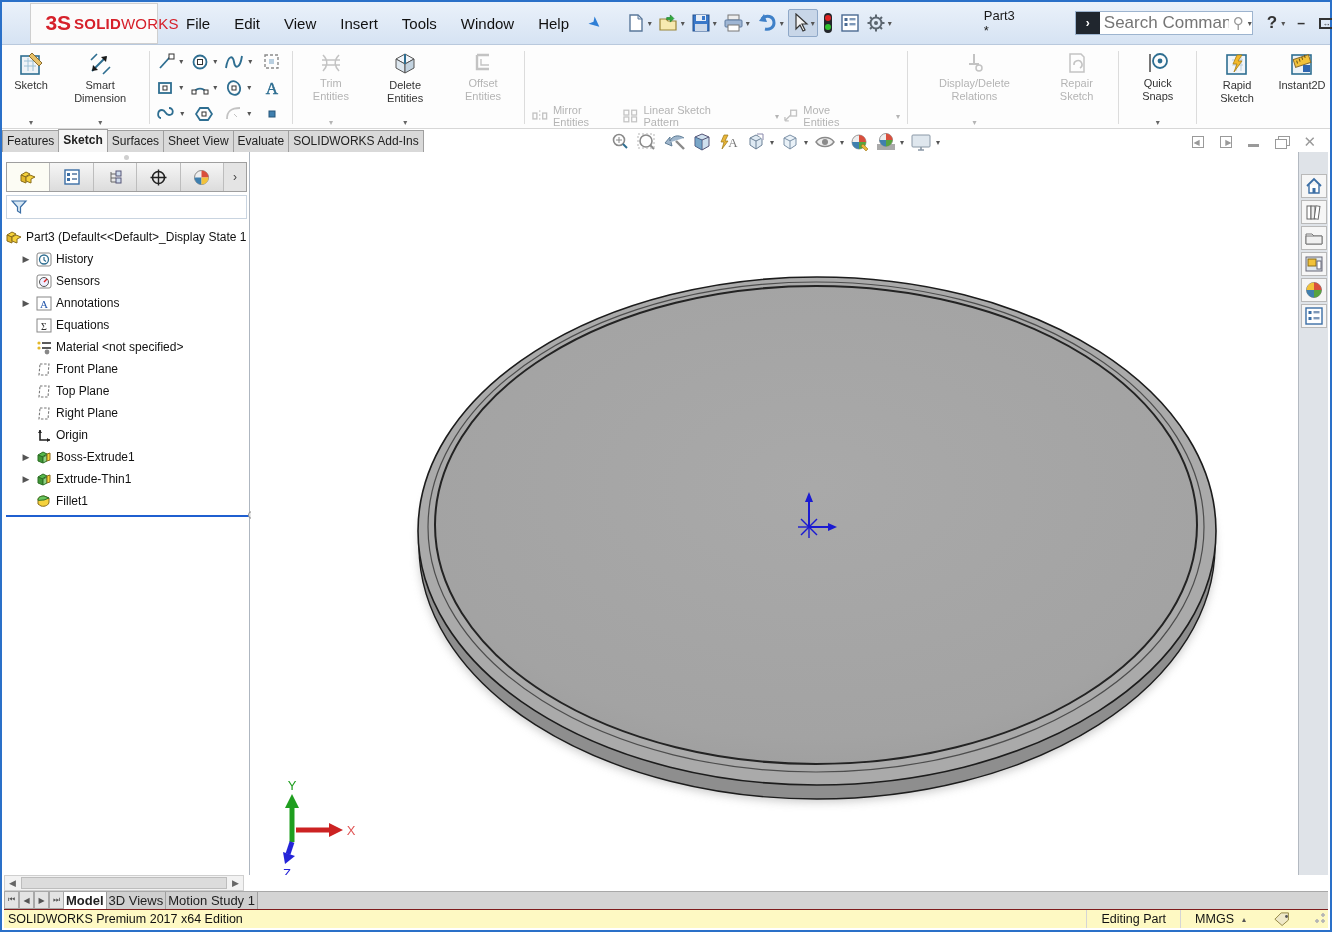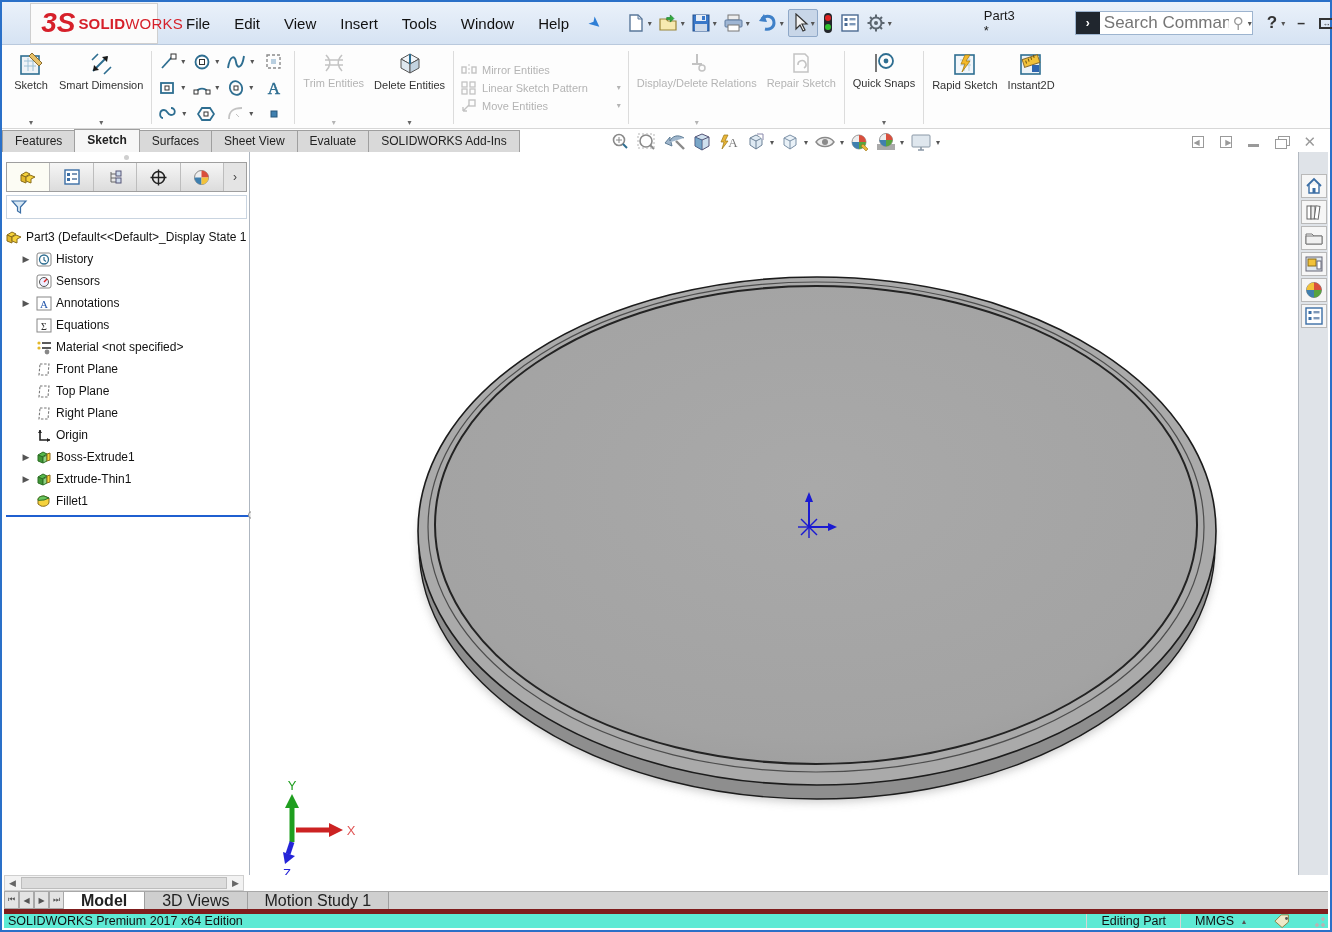--- a/index.html
+++ b/index.html
@@ -5,21 +5,21 @@
   * { margin:0; padding:0; box-sizing:border-box; }
   html,body { width:1332px; height:932px; overflow:hidden;
     font-family:"Liberation Sans", sans-serif; font-size:12px; color:#222; background:#fff; }
   .window { position:absolute; inset:0; border:2px solid #2a70c8; background:#fff; }
 
   
   .titlebar { position:absolute; left:0; top:0; right:0; height:43px;
     background:linear-gradient(#eaf1fa,#d6e3f3); display:flex; align-items:center; border-bottom:1px solid #b9c9dd;}
   .logo-box { width:128px; height:41px; background:#fbfbfb; border:1px solid #cfcfcf; margin-left:28px;
     display:flex; align-items:center; justify-content:center; gap:3px; }
-  .logo-ds { font-size:28px; font-weight:bold; font-style:italic; color:#d6202a;margin-left:36px; }
+  .logo-ds { font-size:21px; font-weight:bold; color:#d6202a;margin-left:36px; }
   .logo-text { font-size:15px; color:#d6202a; letter-spacing:0.2px;}
   .logo-text b { font-weight:bold;margin-top:20px; }
   .menubar { display:flex; margin-left:18px; gap:4px; }
   .menu-item { padding:5px 10px; font-size:15px; color:#111; cursor:default; }
   .pin { margin:0 10px; color:#2f7fd6; font-size:15px; transform:rotate(40deg); }
   .tb-sep { width:1px; height:30px; background:#b9c9dd; margin:0 6px; }
   .qa { display:flex; align-items:center; gap:2px; }
   .qa-btn { display:flex; align-items:center; padding:3px 2px; border-radius:2px; }
   .qa-btn svg { display:block; }
   .dd { font-size:8px; color:#555; margin-left:2px; }
@@ -42,27 +42,27 @@
   .ribbon { position:absolute; left:0; top:43px; right:0; height:84px; background:#fdfdfd; border-bottom:1px solid #d7d7d7; display:flex; align-items:stretch; padding:2px 0 0 6px;}
   .rib-sep { width:1px; background:#dcdcdc; margin:4px 3px; }
   .big-btn { display:flex; flex-direction:column; align-items:center; justify-content:flex-start;
     padding:4px 5px 1px; min-width:46px; color:#333; }
   .big-btn .lbl { font-size:11px; text-align:center; line-height:1.15; margin-top:2px; }
   .big-btn .dda { font-size:8px; color:#666; margin-top:auto; }
   .disabled, .disabled .lbl, .disabled .dda { color:#b4b4b4 !important; }
   .disabled svg * { stroke:#c3c3c3 !important; fill:none !important;}
   .grid3 { display:grid; grid-template-columns:repeat(4,34px); grid-template-rows:repeat(3,26px); align-content:center; }
   .gcell { display:flex; align-items:center; justify-content:center; gap:2px; }
-  .stackcol { display:flex; flex-direction:column; justify-content:center; gap:4px; padding:0 4px; }
+  .stackcol { display:flex; flex-direction:row; justify-content:center; gap:4px; padding:0 4px;align-items:flex-end; }
   .stack-item { display:flex; align-items:center; gap:5px; font-size:11px; color:#b4b4b4; }
   .stack-item .dda { margin-left:auto; font-size:8px; color:#b4b4b4; padding-left:24px;}
 
   
   .tabrow { position:absolute; left:0; top:127px; right:0; height:23px; background:#fff; display:flex; align-items:flex-end; }
-  .cmtab { padding:3px 12px 4px; font-size:12px; background:#d9d9d9; border:1px solid #9f9f9f; border-bottom:none; color:#222; margin-right:-1px; height:22px;margin-top:12px;}
+  .cmtab { padding:3px 4px 4px; font-size:12px; background:#d9d9d9; border:1px solid #9f9f9f; border-bottom:none; color:#222; margin-right:-1px; height:22px;margin-top:12px;}
   .cmtab.active { background:#f6f6f6; font-weight:bold; border-top:1px solid #9f9f9f; height:23px; }
   .headsup { position:absolute; left:608px; top:130px; display:flex; align-items:center; gap:6px; }
   .hu-item { display:flex; align-items:center; gap:2px; }
   .docctl { position:absolute; right:14px; top:131px; display:flex; align-items:center; gap:16px; color:#9a9a9a; }
   .dc-box { width:12px; height:12px; border:1px solid #9a9a9a; display:inline-flex; align-items:center; font-size:8px; }
   .dc-min { width:11px; height:3px; background:#9a9a9a; display:inline-block; margin-top:7px;}
   .dc-rest { width:12px; height:10px; border:1px solid #9a9a9a; box-shadow:3px -3px 0 -1px #fff, 3px -3px 0 0 #9a9a9a; display:inline-block; margin-top:3px;}
   .dc-x { font-size:15px; }
 
   
@@ -92,23 +92,23 @@
   .taskpane { position:absolute; right:2px; top:150px; width:30px; bottom:55px; background:#dfe3e8; border-left:1px solid #b3b9c1; display:flex; flex-direction:column; align-items:center; padding-top:22px; gap:2px;}
   .tp-btn { width:26px; height:24px; background:#f6f6f6; border:1px solid #b9b9b9; display:flex; align-items:center; justify-content:center; }
 
   
   .hscroll { position:absolute; left:2px; bottom:39px; width:240px; height:16px; background:#f2f2f2; border:1px solid #cfcfcf; display:flex; align-items:center;}
   .hs-arrow { width:15px; text-align:center; color:#666; font-size:9px; }
   .hs-thumb { flex:1; height:12px; background:#dcdcdc; border:1px solid #bdbdbd; margin:0 1px;}
   .tabbar { position:absolute; left:2px; right:2px; bottom:21px; height:18px; background:#d4d4d4; display:flex; align-items:stretch; border-top:1px solid #a8a8a8;}
   .nav-btns { display:flex; }
   .nav-btn { width:15px; display:flex; align-items:center; justify-content:center; font-size:8px; color:#555; background:#e3e3e3; border:1px solid #a8a8a8; border-top:none;}
-  .btab { padding:1px 17px; font-size:16px; display:flex; align-items:center; background:#cfcfcf; border-right:1px solid #9f9f9f; color:#222;}
+  .btab { padding:1px 2px; font-size:13px; display:flex; align-items:center; background:#cfcfcf; border-right:1px solid #9f9f9f; color:#222;}
   .btab.active { background:#fff; font-weight:bold; }
-  .statusbar { position:absolute; left:2px; right:2px; bottom:2px; height:19px; background:#5eead4; border-top:5px solid #7f1d1d; display:flex; align-items:center; font-size:12.5px; padding-left:4px; color:#111;}
+  .statusbar { position:absolute; left:2px; right:2px; bottom:2px; height:19px; background:#fef9c3; border-top:1px solid #7f1d1d; display:flex; align-items:center; font-size:12.5px; padding-left:4px; color:#111;}
   .sb-right { margin-left:auto; display:flex; align-items:flex-start; height:100%; }
   .sb-cell { padding:0 14px; border-left:1px solid #d5d5d5; height:100%; display:flex; align-items:center; gap:8px;}
   .grip { width:14px; height:14px; margin:0 2px 0 6px; background:
     radial-gradient(circle at 11px 11px, #b5b5b5 1.5px, transparent 2px),
     radial-gradient(circle at 11px 5px,  #b5b5b5 1.5px, transparent 2px),
     radial-gradient(circle at 5px 11px,  #b5b5b5 1.5px, transparent 2px);}
 </style>
 </head>
 <body>
 
@@ -345,20 +345,27 @@
     <div class="big-btn">
       <svg width="26" height="26" viewBox="0 0 26 26">
           <path d="M13 3 L22 8 L13 13 L4 8 z" fill="#f2f6fa" stroke="#555"></path>
           <path d="M4 8 v9 l9 5 v-9 z" fill="#dde7ef" stroke="#555"></path>
           <path d="M22 8 v9 l-9 5 v-9 z" fill="#c3d3e0" stroke="#555"></path>
           <path d="M13 3 v10" stroke="#2e6e91" stroke-width="2"></path>
         </svg>
       <span class="lbl">Delete Entities</span>
       <span class="dda">▾</span>
     </div>
+    <div class="big-btn disabled">
+      <svg width="24" height="24" viewBox="0 0 24 24">
+          <path d="M6 4 h12 M6 4 v14 h12" stroke="#c3c3c3" stroke-width="2.4" fill="none"></path>
+          <path d="M10 8 v6 h8" stroke="#c3c3c3" stroke-width="1.4" fill="none"></path>
+        </svg>
+      <span class="lbl">Offset Entities</span>
+    </div>
     <div class="rib-sep"></div>
 
     <div class="stackcol">
       <div class="stack-item">
         <svg width="16" height="14" viewBox="0 0 16 14">
             <path d="M8 1 v12" stroke="#c3c3c3" stroke-dasharray="2 2"></path>
             <rect x="1" y="4" width="4" height="6" fill="none" stroke="#c3c3c3" stroke-width="1.4"></rect>
             <rect x="11" y="4" width="4" height="6" fill="none" stroke="#c3c3c3" stroke-width="1.4"></rect>
           </svg>
         <span>Mirror Entities</span>

